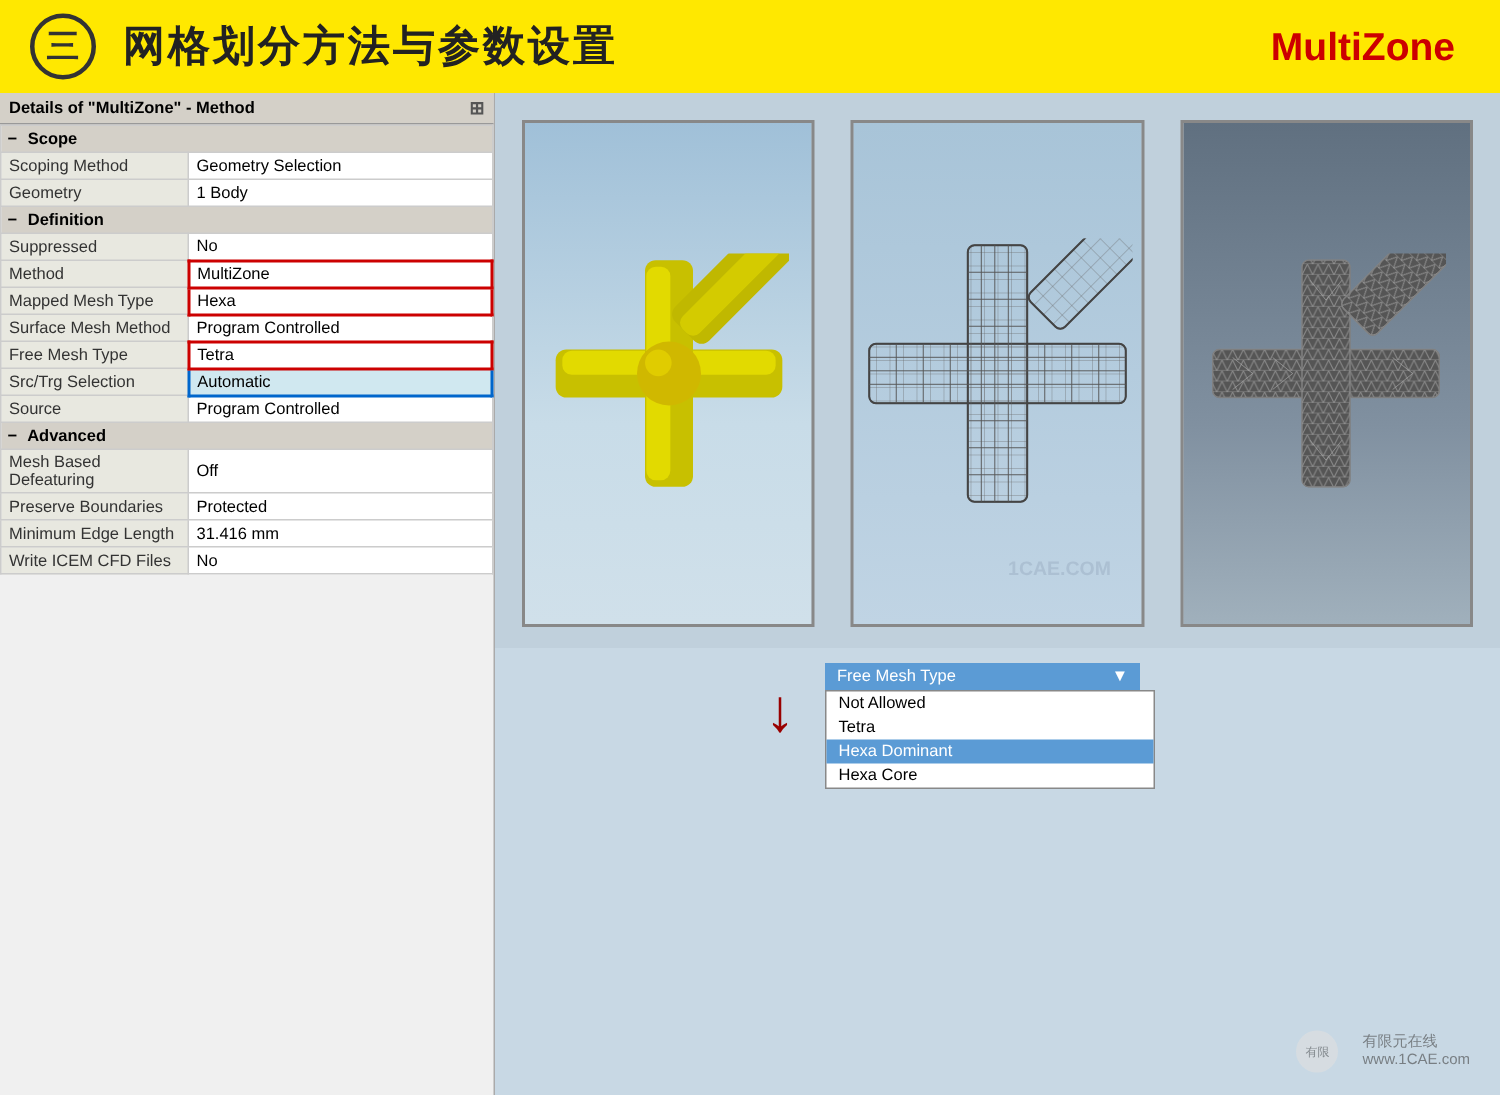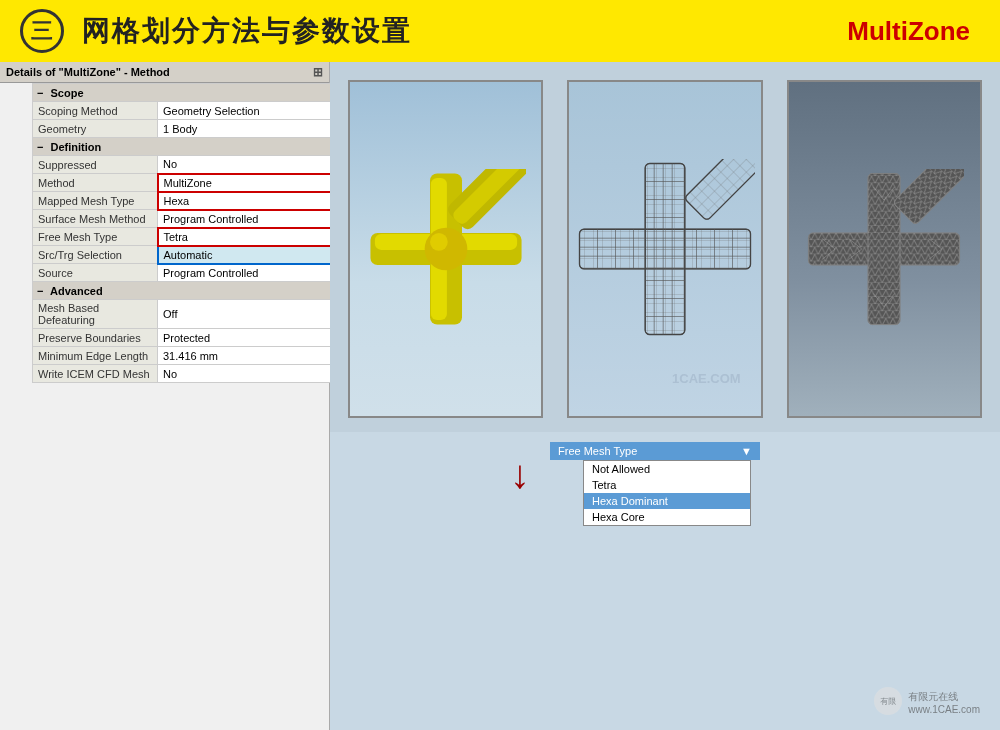--- a/index.html
+++ b/index.html
@@ -85,21 +85,20 @@
       align-items: center;
     }
     .details-title-pin {
       font-size: 12px;
       color: #555;
     }
     .details-table {
       width: 100%;
       border-collapse: collapse;
       font-size: 11px;
-      margin-left: 32px;
     }
     .details-table td {
       border: 1px solid #ccc;
       padding: 2px 5px;
       height: 18px;
     }
     .section-header td {
       background: #d4d0c8;
       font-weight: bold;
       font-size: 11px;
@@ -228,21 +227,21 @@
       </tr>
       <tr>
         <td class="label-col">Preserve Boundaries</td>
         <td class="value-col">Protected</td>
       </tr>
       <tr>
         <td class="label-col">Minimum Edge Length</td>
         <td class="value-col">31.416 mm</td>
       </tr>
       <tr>
-        <td class="label-col">Write ICEM CFD Mesh</td>
+        <td class="label-col">Write ICEM CFD Files</td>
         <td class="value-col">No</td>
       </tr>
     </tbody>
       </table>
   </div>
 
   <div class="images-area">
 
     <div style="display:flex; height:370px; padding: 10px 10px 6px 10px; gap: 8px; background: #c0d0dc;">
 
@@ -348,29 +347,29 @@
 
       <div style="position:absolute; left: 180px; top: 20px; color: #990000; font-size: 40px; font-weight: bold; z-index: 5;">↓</div>
 
       <div style="position:absolute; left: 220px; top: 10px; z-index: 10;">
 
         <div style="background: #5b9bd5; color: white; font-size: 11px; padding: 3px 8px; display: flex; justify-content: space-between; align-items: center; width: 210px; cursor: pointer;">
           <span>Free Mesh Type</span>
           <span>▼</span>
         </div>
 
-        <div style="background: #fff; border: 1px solid #888; width: 168px; margin-left: 33px;">
+        <div style="background: #fff; border: 1px solid #888; width: 220px;">
           <div style="padding: 2px 8px; font-size: 11px; cursor: pointer;">Not Allowed</div>
           <div style="padding: 2px 8px; font-size: 11px; cursor: pointer;">Tetra</div>
           <div style="padding: 2px 8px; font-size: 11px; background: #5b9bd5; color: white; cursor: pointer;">Hexa Dominant</div>
           <div style="padding: 2px 8px; font-size: 11px; cursor: pointer;">Hexa Core</div>
         </div>
       </div>
 
-      <div style="position:absolute; bottom: 15px; right: 20px; display: flex; align-items: flex-end; gap: 6px; opacity: 0.6;">
+      <div style="position:absolute; bottom: 15px; right: 20px; display: flex; align-items: flex-start; gap: 16px; opacity: 0.6;">
         <div style="width: 28px; height: 28px; background: #e0e0e0; border-radius: 50%; display: flex; align-items: center; justify-content: center; font-size: 8px; color: #555;">有限</div>
         <div style="font-size: 10px; color: #444;">
           <div>有限元在线</div>
           <div>www.1CAE.com</div>
         </div>
       </div>
     </div>
   </div>
 
 </div>

